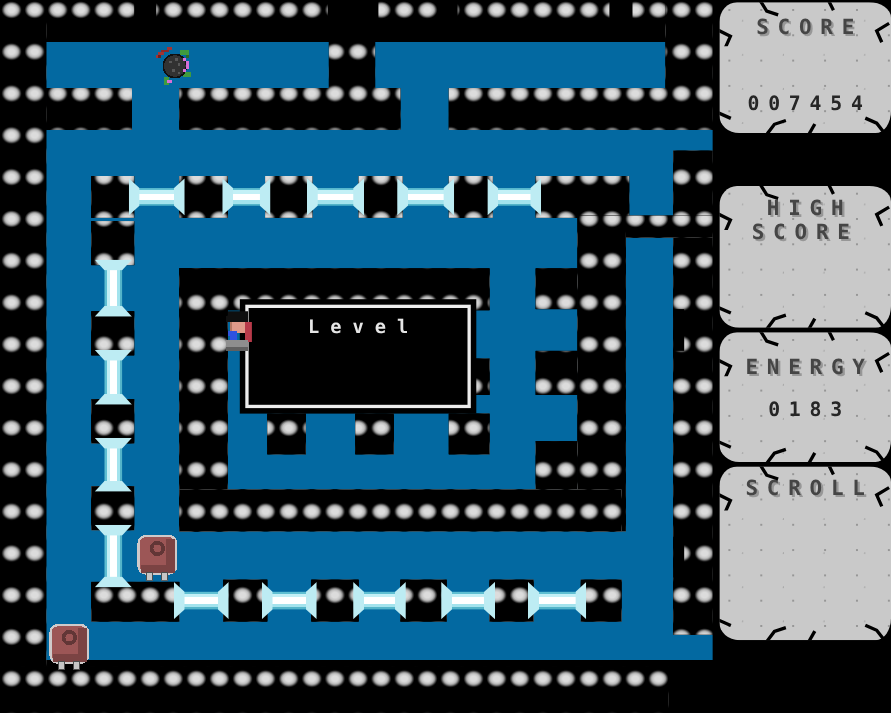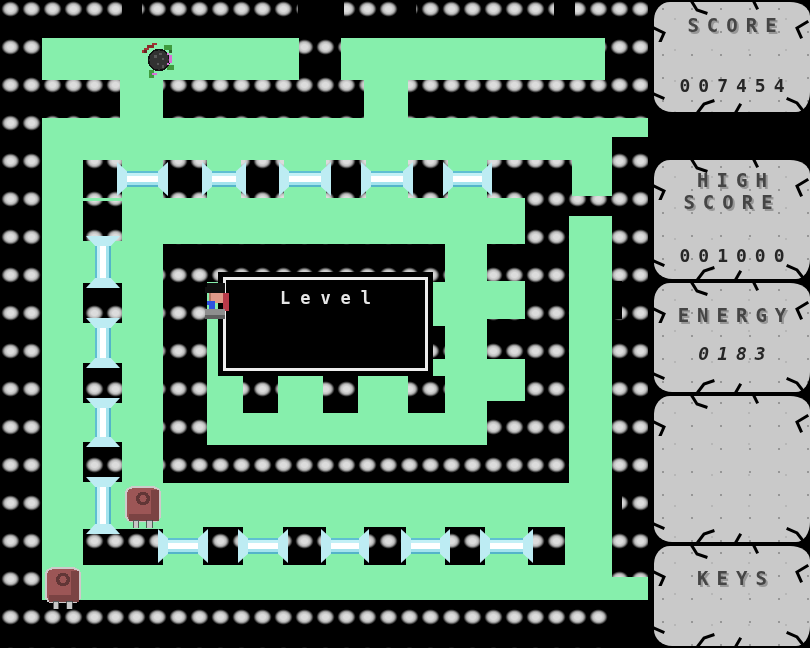--- a/index.html
+++ b/index.html
@@ -1,19 +1,19 @@
 <!DOCTYPE html>
 <html><head>
 <meta charset="utf-8">
 <style>
   html,body{margin:0;padding:0;background:#000;}
   #screen{position:relative;width:810px;height:648px;background:#000;overflow:hidden;
           font-family:"DejaVu Sans Mono",monospace;}
   
-  #game{position:absolute;left:0;top:0;width:648px;height:600px;background:#86efac;}
+  #game{position:absolute;left:0;top:0;width:648px;height:600px;background:#0369a1;}
   #maze{position:absolute;inset:0;}
   .wall{
     position:absolute;
     background-color:#000;
     background-image:
       radial-gradient(10px 8.5px at 10.5px 9px,  #dcdcdc 0 30%, #c0c0c0 55%, #909090 68%, #4d4d4d 78%, #141414 88%, #000 93%),
       radial-gradient(10px 8.5px at 10.5px 9px,  #dcdcdc 0 30%, #c0c0c0 55%, #909090 68%, #4d4d4d 78%, #141414 88%, #000 93%);
     background-size:21px 38px,21px 38px;
     background-position:0 0,10.5px 19px;
     background-attachment:fixed,fixed;
@@ -51,21 +51,21 @@
   .p-scroll{height:158px;}
   .p-keys  {height:108px;}
   .t-title{font-weight:bold;font-size:19px;line-height:22px;letter-spacing:8px;text-indent:8px;
            color:#454545;text-shadow:2px 2px 0 #979797;white-space:pre-line;text-align:center;}
   .t-value{font-weight:bold;font-size:18px;letter-spacing:8px;text-indent:8px;color:#262626;text-align:center;}
   .p-score  .t-title{margin-top:12px;}
   .p-score  .t-value{margin-top:auto;margin-bottom:16px;}
   .p-high   .t-title{margin-top:9px;}
   .p-high   .t-value{margin-top:auto;margin-bottom:13px;}
   .p-energy .t-title{margin-top:21px;}
-  .p-energy .t-value{margin-top:17px;font-style:italic;}
+  .p-energy .t-value{margin-top:17px;}
   .p-scroll .t-title{margin-top:9px;}
   .p-keys   .t-title{margin-top:21px;}
   .ck-t,.ck-b{position:absolute;left:0;width:100%;height:40px;pointer-events:none;}
   .ck-t{top:0;} .ck-b{bottom:0;}
 </style>
 </head>
 <body>
 
 <div id="screen">
 
@@ -201,57 +201,47 @@
           <use href="#ck2"></use>
         </svg>
     </div>
 
     <div class="tablet p-high">
       <svg class="ck-t" viewBox="0 0 156 40" preserveAspectRatio="none">
           <use href="#ck"></use>
         </svg>
       <div class="t-title">HIGH
 SCORE</div>
-      <div class="t-value">001000</div>
       <svg class="ck-b" viewBox="0 0 156 40" preserveAspectRatio="none">
           <use href="#ck2"></use>
         </svg>
     </div>
 
     <div class="tablet p-energy">
       <svg class="ck-t" viewBox="0 0 156 40" preserveAspectRatio="none">
           <use href="#ck"></use>
         </svg>
       <div class="t-title">ENERGY</div>
       <div class="t-value">0183</div>
       <svg class="ck-b" viewBox="0 0 156 40" preserveAspectRatio="none">
           <use href="#ck2"></use>
         </svg>
     </div>
 
     <div class="tablet p-scroll">
       <svg class="ck-t" viewBox="0 0 156 40" preserveAspectRatio="none">
           <use href="#ck"></use>
         </svg>
+      <div class="t-title">SCROLL</div>
       <div class="t-value"></div>
       <svg class="ck-b" viewBox="0 0 156 40" preserveAspectRatio="none">
           <use href="#ck2"></use>
         </svg>
     </div>
 
-    <div class="tablet p-keys">
-      <svg class="ck-t" viewBox="0 0 156 40" preserveAspectRatio="none">
-          <use href="#ck"></use>
-        </svg>
-      <div class="t-title">KEYS</div>
-      <div class="t-value"></div>
-      <svg class="ck-b" viewBox="0 0 156 40" preserveAspectRatio="none">
-          <use href="#ck2"></use>
-        </svg>
-    </div>
   </div>
 </div>
 
 <svg width="0" height="0" style="position:absolute" aria-hidden="true">
   <defs>
     <g id="ck" fill="none" stroke="#000" stroke-width="3" stroke-linecap="square">
       <path d="M38 0l5 8 9 3"></path>
         <path d="M0 26l10 5-4 9"></path>
         <path d="M153 20l-10 6 4 9"></path>
         <path d="M99 -2l4 8"></path>

